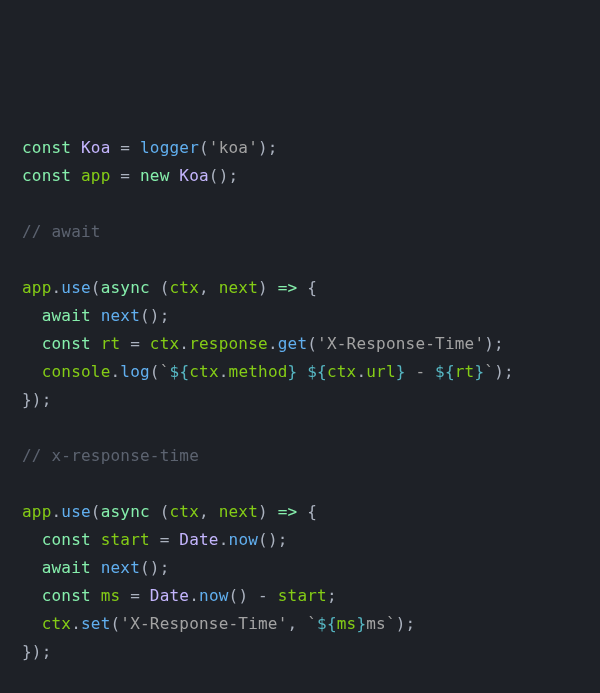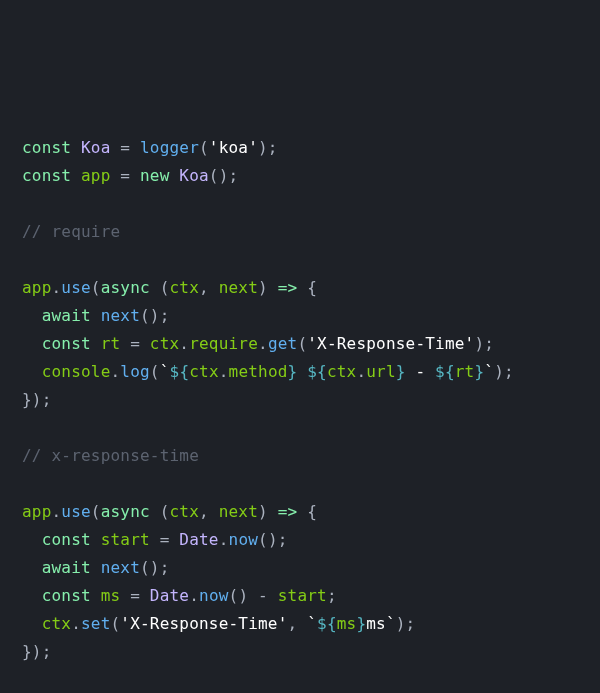--- a/index.html
+++ b/index.html
@@ -12,38 +12,38 @@
     font-size:16px;
     line-height:28px;
     letter-spacing:0.2px;
     color:#abb2bf;
     white-space:pre;
   }
   .k{color:#86efac}   
   .n{color:#84cc16}   
   .f{color:#61afef}   
   .c{color:#c4b5fd}   
-  .s{color:#ffffff}  
+  .s{color:#a3a3a3}  
   .p{color:#abb2bf}   
   .cm{color:#5c6370}  
   .o{color:#56b6c2}   
 </style>
 </head>
 <body>
 
 
 
 <div><span><span class="k">const</span><span class="p"> </span><span class="c">Koa</span><span class="p"> = </span><span class="f">logger</span><span class="p">(</span><span class="s">'koa'</span><span class="p">);</span></span>
 <span><span class="k">const</span><span class="p"> </span><span class="n">app</span><span class="p"> = </span><span class="k">new</span><span class="p"> </span><span class="c">Koa</span><span class="p">();</span></span>
 
-<span><span class="cm">// require</span></span>
+<span><span class="cm">// await</span></span>
 
 <span><span class="n">app</span><span class="p">.</span><span class="f">use</span><span class="p">(</span><span class="k">async</span><span class="p"> (</span><span class="n">ctx</span><span class="p">, </span><span class="n">next</span><span class="p">) </span><span class="k">=&gt;</span><span class="p"> {</span></span>
 <span><span class="p">  </span><span class="k">await</span><span class="p"> </span><span class="f">next</span><span class="p">();</span></span>
-<span><span class="p">  </span><span class="k">const</span><span class="p"> </span><span class="n">rt</span><span class="p"> = </span><span class="n">ctx</span><span class="p">.</span><span class="n">require</span><span class="p">.</span><span class="f">get</span><span class="p">(</span><span class="s">'X-Response-Time'</span><span class="p">);</span></span>
+<span><span class="p">  </span><span class="k">const</span><span class="p"> </span><span class="n">rt</span><span class="p"> = </span><span class="n">ctx</span><span class="p">.</span><span class="n">response</span><span class="p">.</span><span class="f">get</span><span class="p">(</span><span class="s">'X-Response-Time'</span><span class="p">);</span></span>
 <span><span class="p">  </span><span class="n">console</span><span class="p">.</span><span class="f">log</span><span class="p">(</span><span class="s">`</span><span class="o">${</span><span class="n">ctx</span><span class="p">.</span><span class="n">method</span><span class="o">}</span><span class="s"> </span><span class="o">${</span><span class="n">ctx</span><span class="p">.</span><span class="n">url</span><span class="o">}</span><span class="s"> - </span><span class="o">${</span><span class="n">rt</span><span class="o">}</span><span class="s">`</span><span class="p">);</span></span>
 <span><span class="p">});</span></span>
 
 <span><span class="cm">// x-response-time</span></span>
 
 <span><span class="n">app</span><span class="p">.</span><span class="f">use</span><span class="p">(</span><span class="k">async</span><span class="p"> (</span><span class="n">ctx</span><span class="p">, </span><span class="n">next</span><span class="p">) </span><span class="k">=&gt;</span><span class="p"> {</span></span>
 <span><span class="p">  </span><span class="k">const</span><span class="p"> </span><span class="n">start</span><span class="p"> = </span><span class="c">Date</span><span class="p">.</span><span class="f">now</span><span class="p">();</span></span>
 <span><span class="p">  </span><span class="k">await</span><span class="p"> </span><span class="f">next</span><span class="p">();</span></span>
 <span><span class="p">  </span><span class="k">const</span><span class="p"> </span><span class="n">ms</span><span class="p"> = </span><span class="c">Date</span><span class="p">.</span><span class="f">now</span><span class="p">()</span><span class="p"> - </span><span class="n">start</span><span class="p">;</span></span>
 <span><span class="p">  </span><span class="n">ctx</span><span class="p">.</span><span class="f">set</span><span class="p">(</span><span class="s">'X-Response-Time'</span><span class="p">, </span><span class="s">`</span><span class="o">${</span><span class="n">ms</span><span class="o">}</span><span class="s">ms</span><span class="s">`</span><span class="p">);</span></span>

